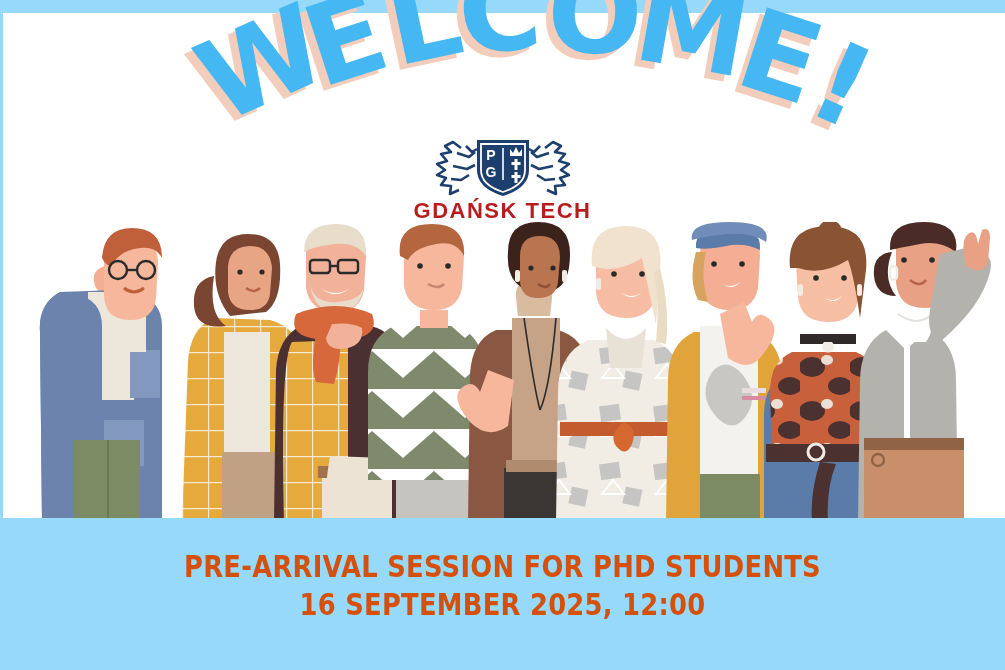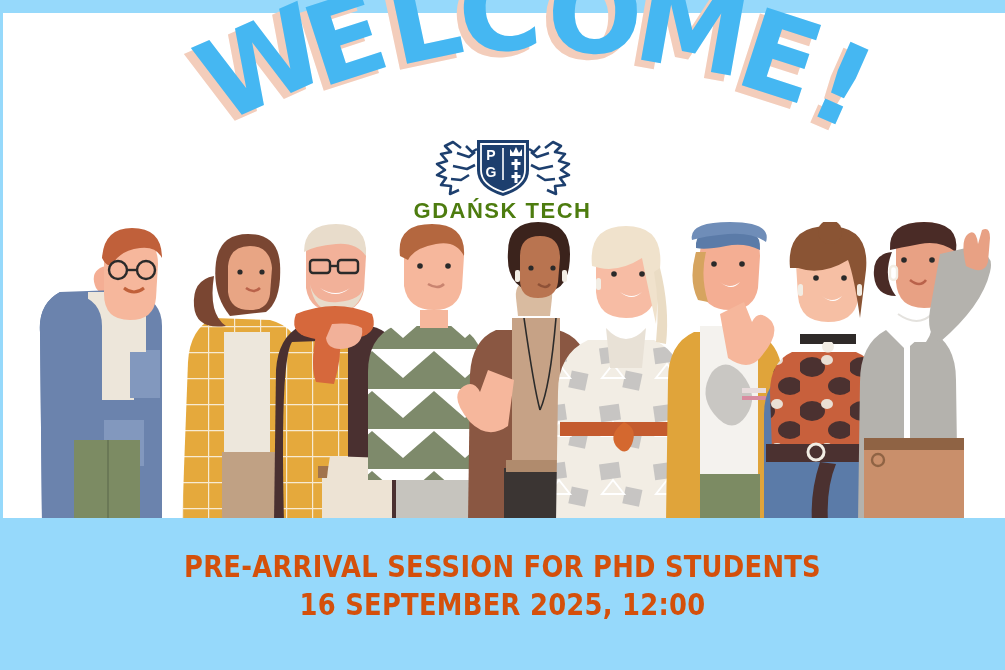--- a/index.html
+++ b/index.html
@@ -53,21 +53,21 @@
     position:absolute;left:0;top:132px;width:1005px;
     text-align:center;
   }
   .logo-mark{display:block;margin:0 auto;}
   .logo-word{
     margin-top:2px;
     font-family:"Liberation Sans",sans-serif;
     font-weight:bold;
     font-size:22px;
     letter-spacing:1.5px;
-    color:#4d7c0f;
+    color:#b91c1c;
     line-height:1;
   }
 
   
   .people{
     position:absolute;left:0;top:222px;width:1005px;height:300px;
   }
   .people svg{display:block;width:1005px;height:300px;}
 
   

